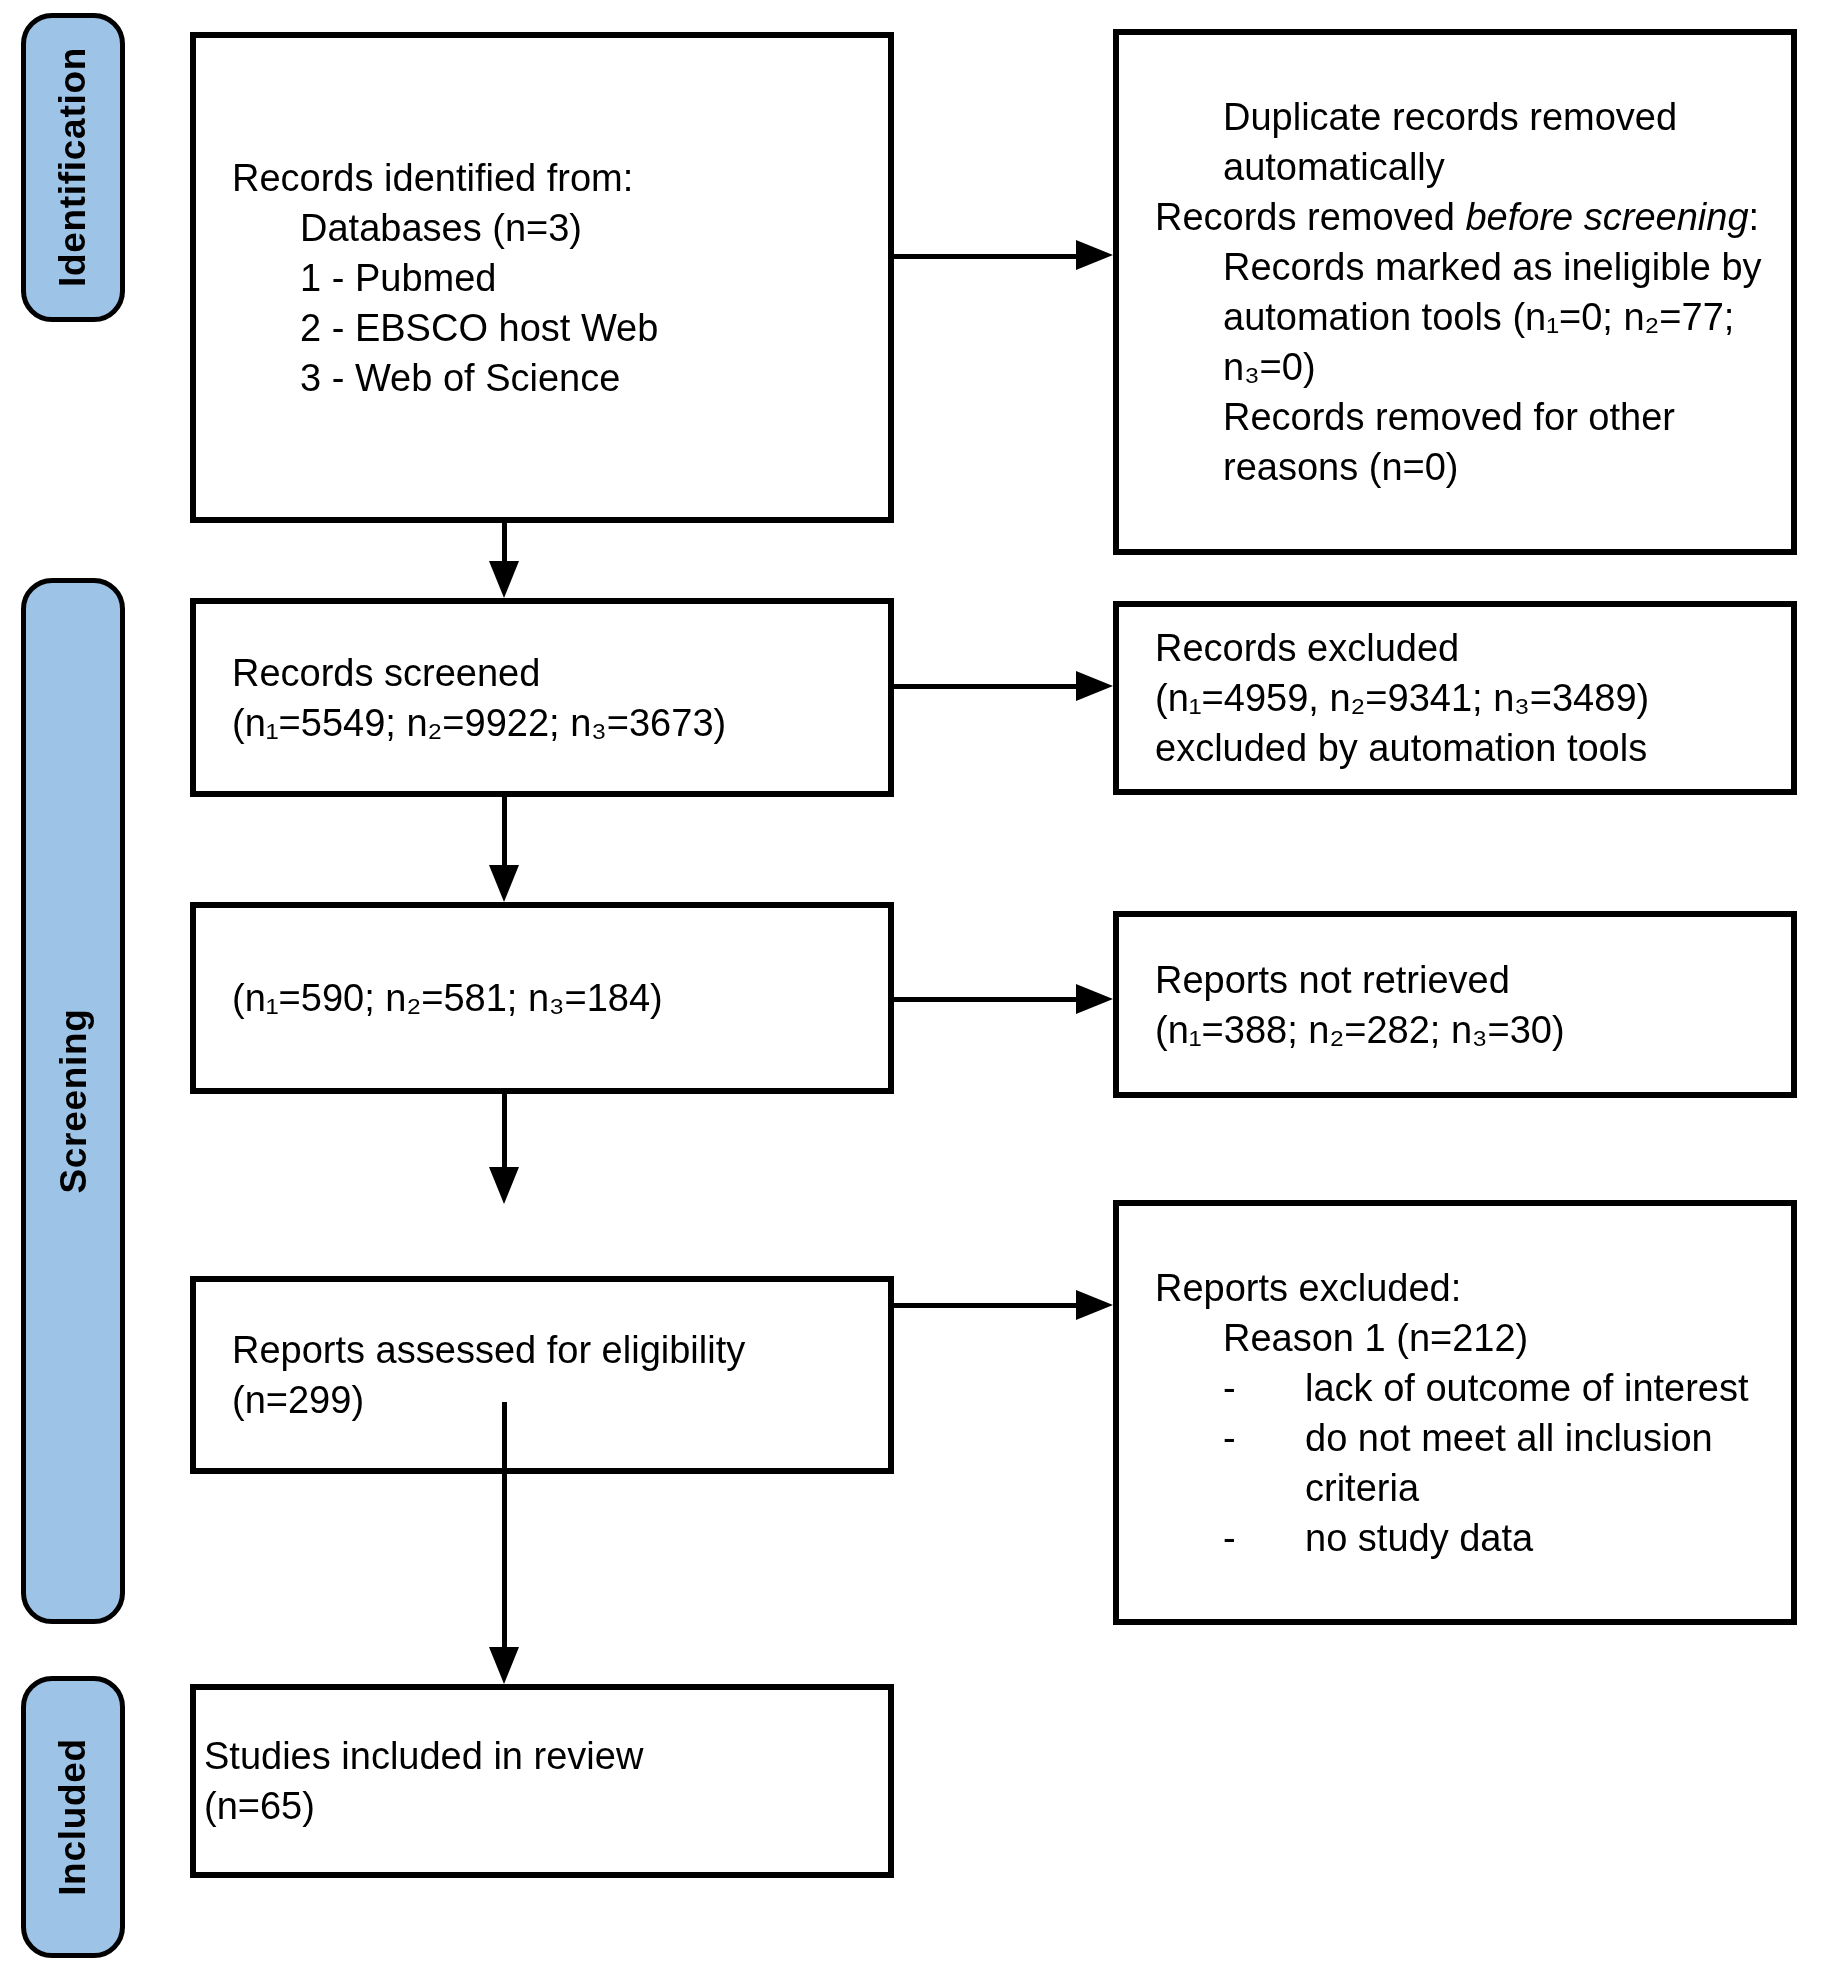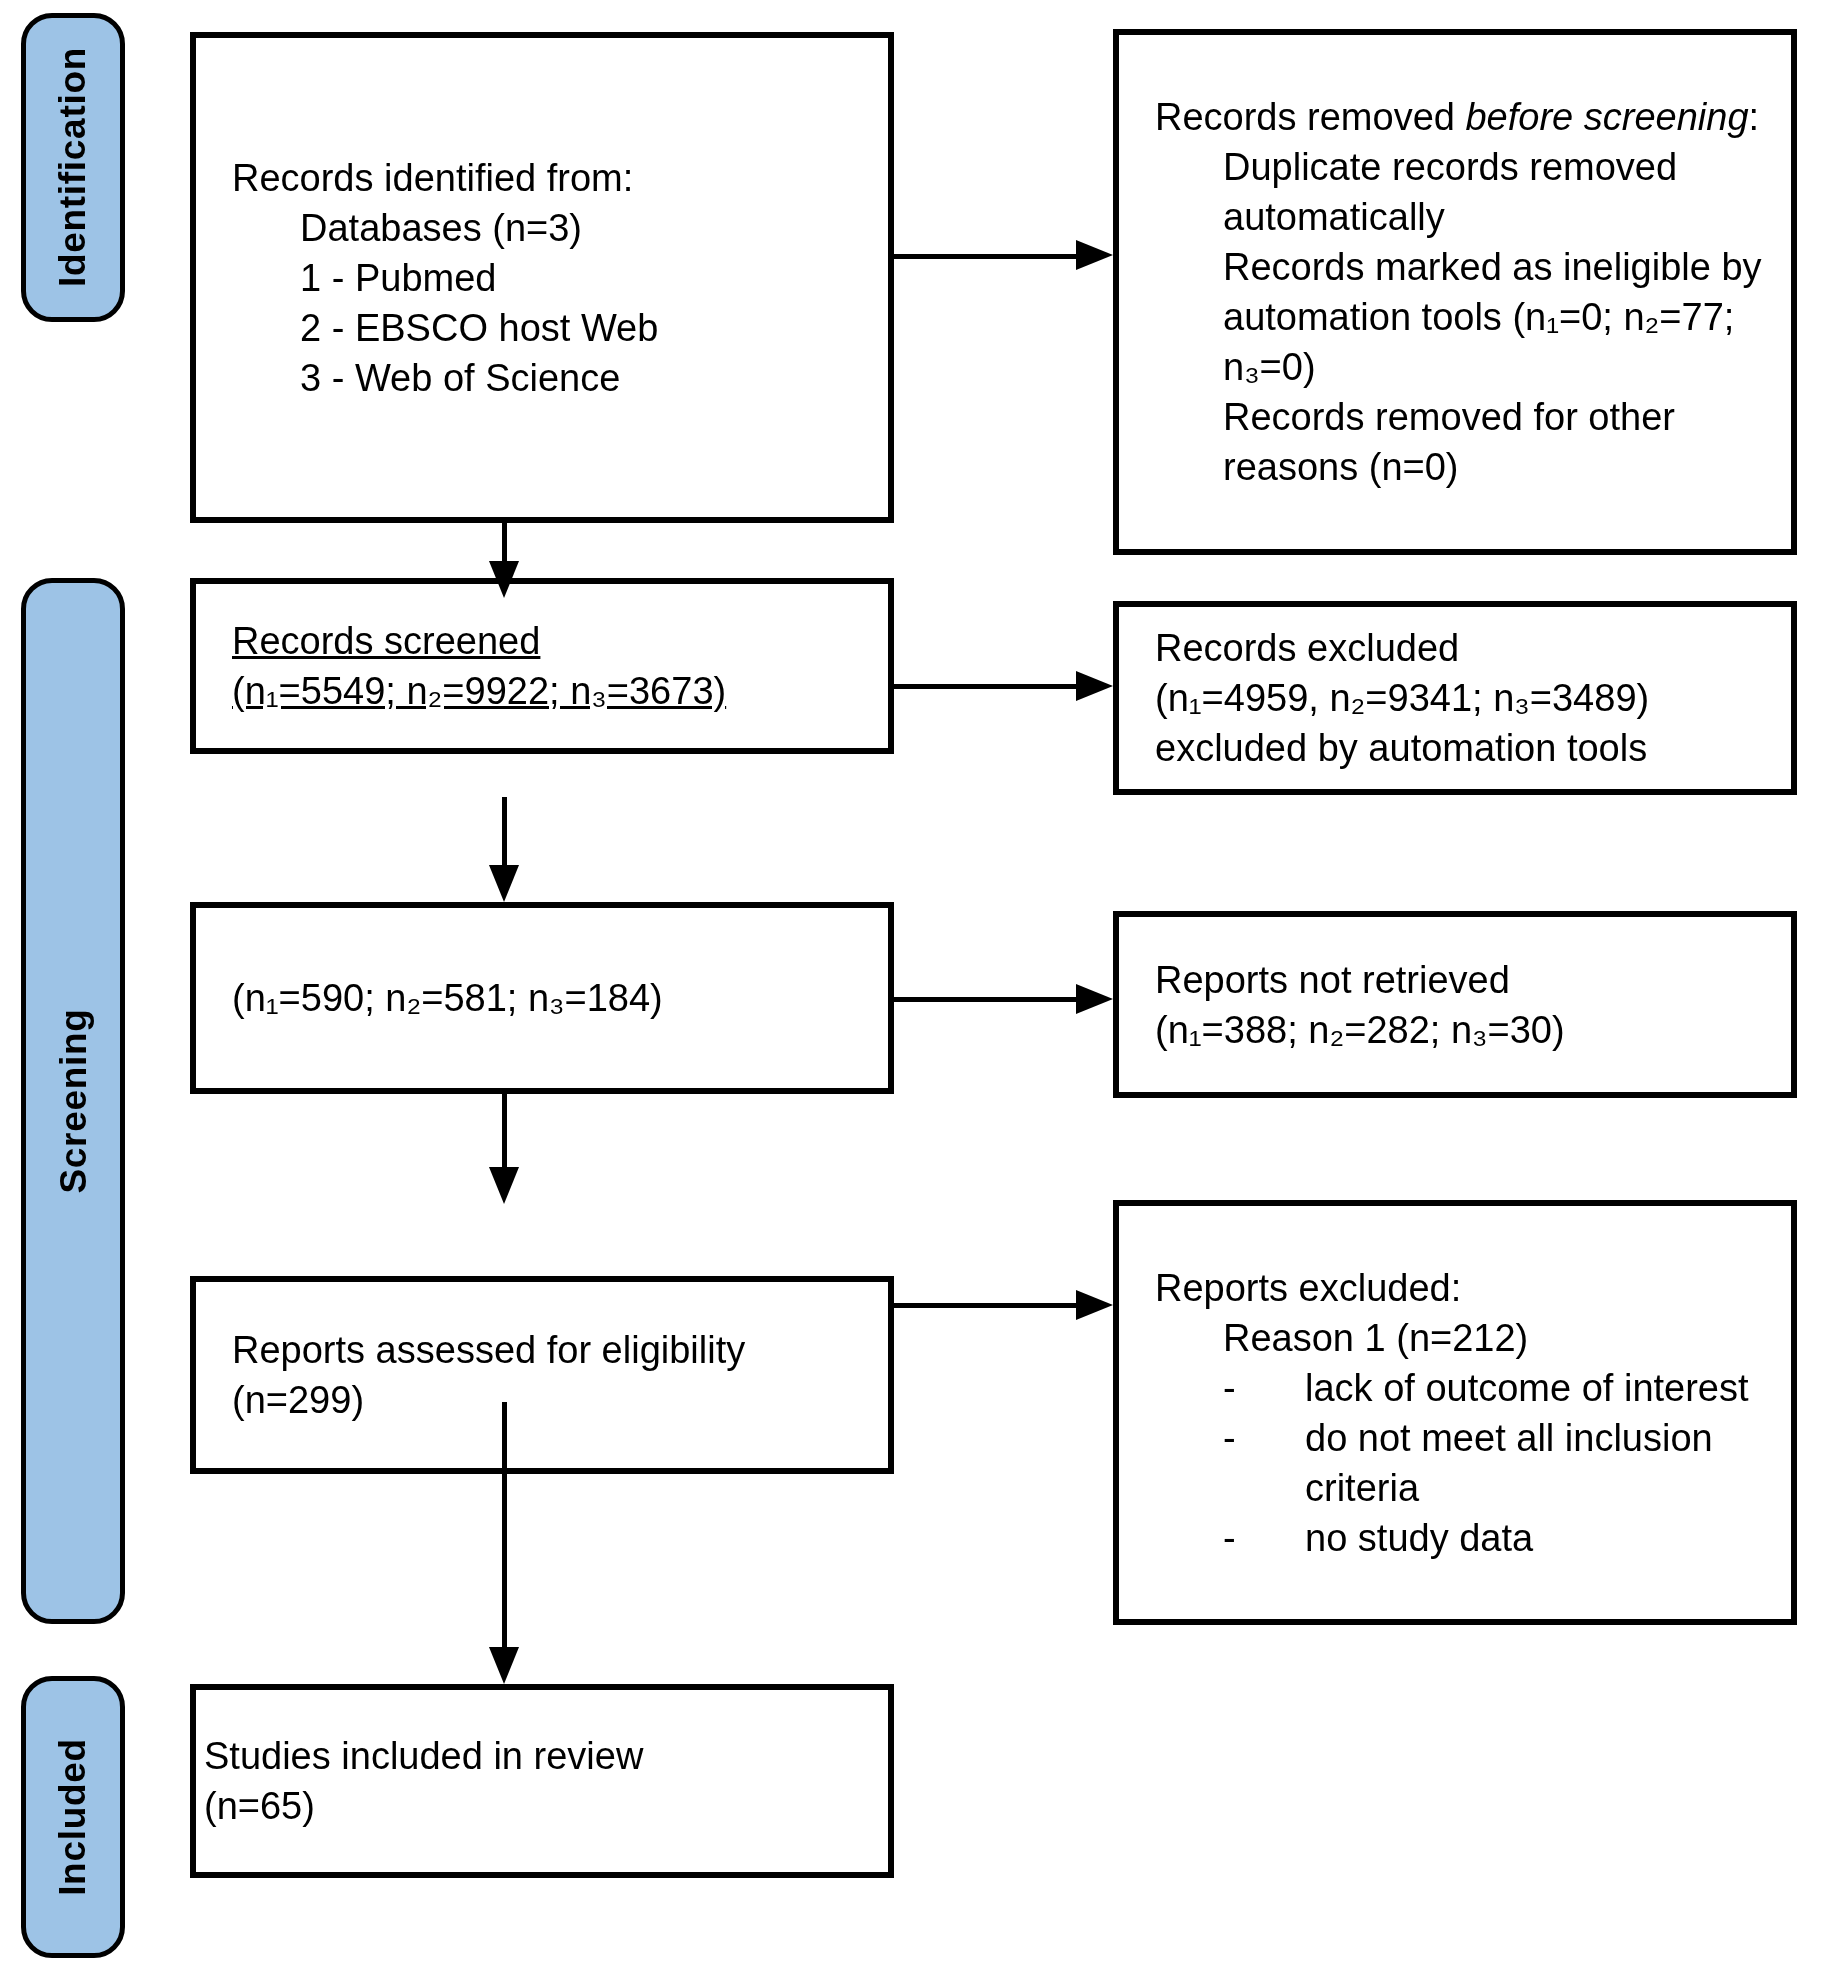--- a/index.html
+++ b/index.html
@@ -88,42 +88,42 @@
   </div>
 
   <div class="box col-left" style="top:32px; height:491px;">
       <div class="line ind0">Records identified from:</div>
       <div class="line ind1">Databases (n=3)</div>
       <div class="line ind1">1 - Pubmed</div>
       <div class="line ind1">2 - EBSCO host Web</div>
       <div class="line ind1">3 - Web of Science</div>
     </div>
 
-  <div class="box col-left" style="top:578px; height:176px;text-decoration:underline;">
+  <div class="box col-left" style="top:598px; height:199px;">
       <div class="line ind0">Records screened</div>
       <div class="line ind0">(n₁=5549; n₂=9922; n₃=3673)</div>
     </div>
 
   <div class="box col-left" style="top:902px; height:192px;">
       <div class="line ind0">(n₁=590; n₂=581; n₃=184)</div>
     </div>
 
   <div class="box col-left" style="top:1276px; height:198px;">
       <div class="line ind0">Reports assessed for eligibility</div>
       <div class="line ind0">(n=299)</div>
     </div>
 
   <div class="box col-left" style="top:1684px; height:194px;padding-left:8px;">
       <div class="line ind0">Studies included in review</div>
       <div class="line ind0">(n=65)</div>
     </div>
 
   <div class="box col-right" style="top:28.5px; height:526px;">
+      <div class="line ind1">Duplicate records removed automatically</div>
       <div class="line ind0"><span>Records removed </span><span class="it">before screening</span><span>:</span></div>
-      <div class="line ind1">Duplicate records removed automatically</div>
       <div class="line ind1">Records marked as ineligible by automation tools (n₁=0; n₂=77; n₃=0)</div>
       <div class="line ind1">Records removed for other reasons (n=0)</div>
     </div>
 
   <div class="box col-right" style="top:601px; height:194px;">
       <div class="line ind0">Records excluded</div>
       <div class="line ind0">(n₁=4959, n₂=9341; n₃=3489)</div>
       <div class="line ind0">excluded by automation tools</div>
     </div>
 

